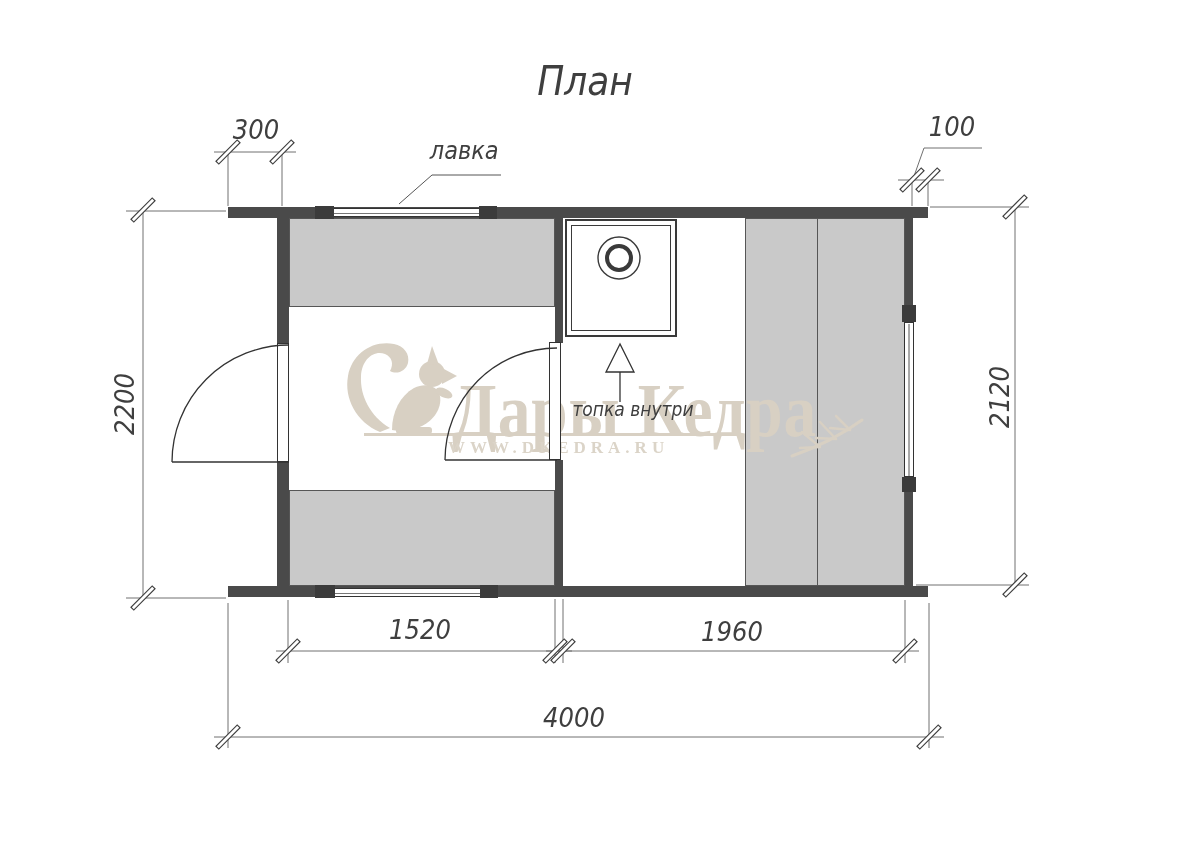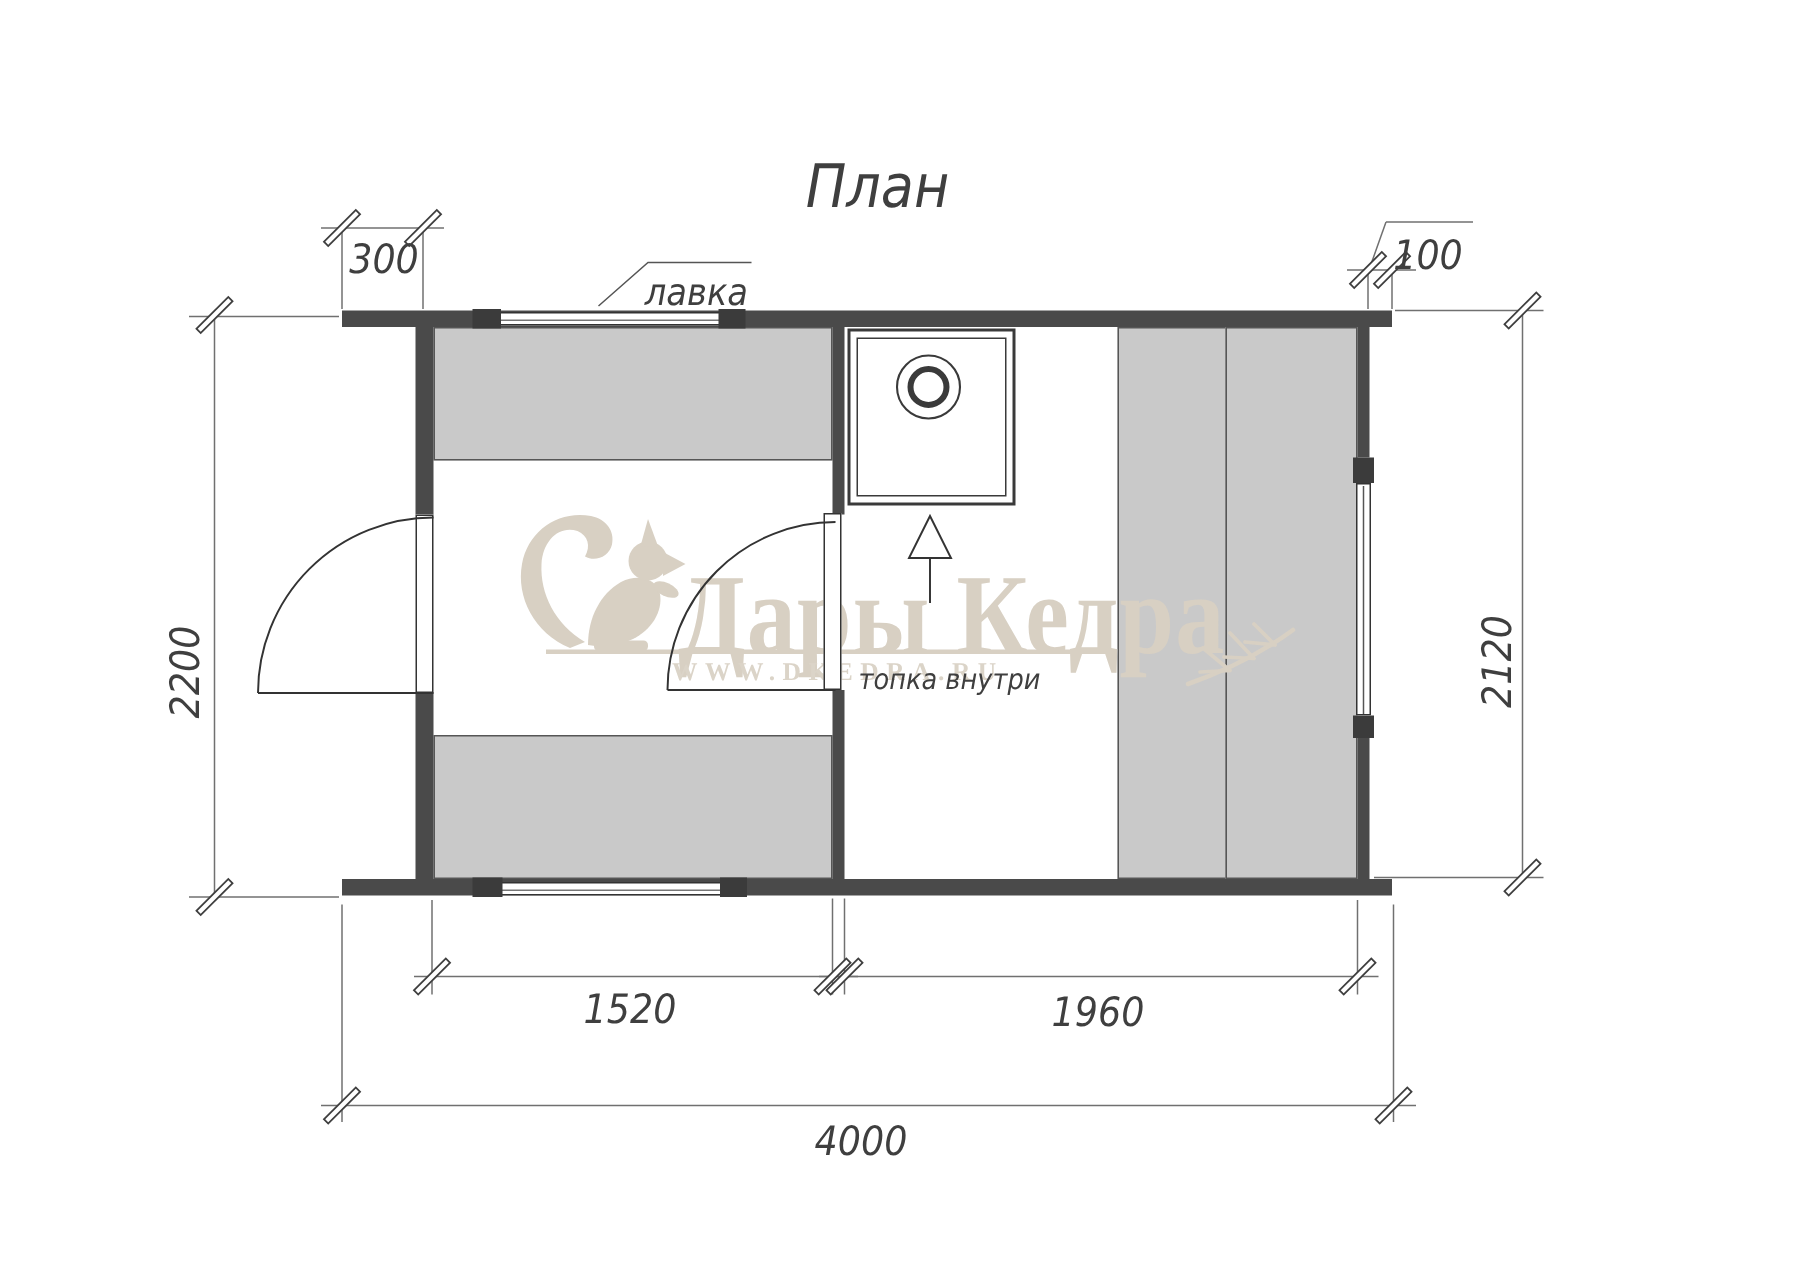--- a/index.html
+++ b/index.html
@@ -3,21 +3,21 @@
 <meta charset="utf-8">
 <style>
   html,body{margin:0;padding:0;background:#fff;}
   .canvas{position:relative;width:1200px;height:848px;background:#fff;overflow:hidden;
           font-family:"DejaVu Sans",sans-serif;}
   
   .fill-layer{position:absolute;inset:0;z-index:1;}
   .wm-layer{position:absolute;inset:0;z-index:2;}
   .wall-layer{position:absolute;inset:0;z-index:3;}
   .line-layer{position:absolute;inset:0;z-index:4;}
-  .text-layer{position:absolute;inset:0;z-index:5;margin-top:44px;}
+  .text-layer{position:absolute;inset:0;z-index:5;}
   .abs{position:absolute;}
   
   .wall{position:absolute;background:#4a4a4a;}
   .bench{position:absolute;background:#c9c9c9;border:1px solid #565656;box-sizing:border-box;}
   .cap{position:absolute;background:#3b3b3b;}
   .stove-outer{position:absolute;left:565px;top:219px;width:112px;height:118px;background:#fff;border:2px solid #3a3a3a;box-sizing:border-box;}
   .stove-inner{position:absolute;left:4px;top:4px;right:4px;bottom:4px;border:1px solid #3a3a3a;}
   .leaf{position:absolute;background:#fff;border:1px solid #333;box-sizing:border-box;}
   .winrect{position:absolute;background:#fff;border:1px solid #333;box-sizing:border-box;}
   .strip{position:absolute;background:#fff;border:1px solid #333;box-sizing:border-box;}

